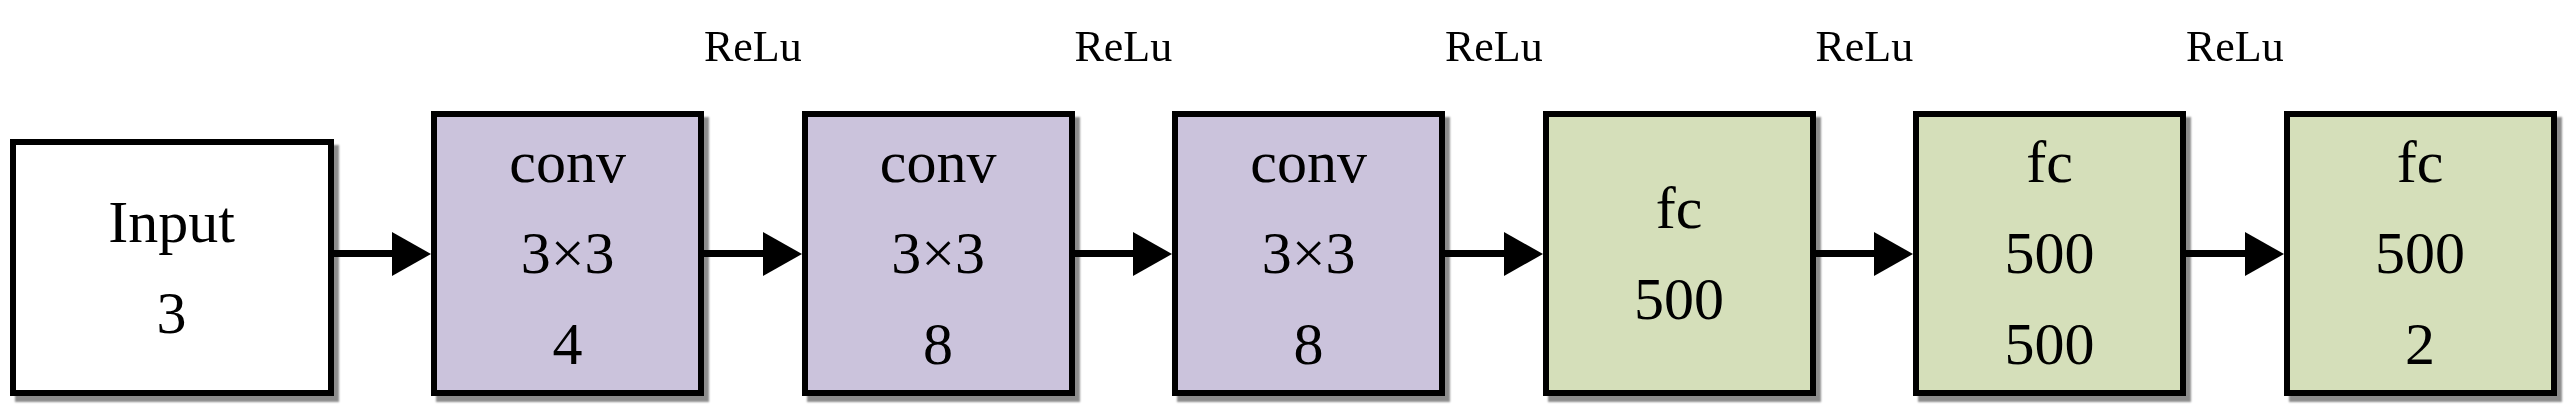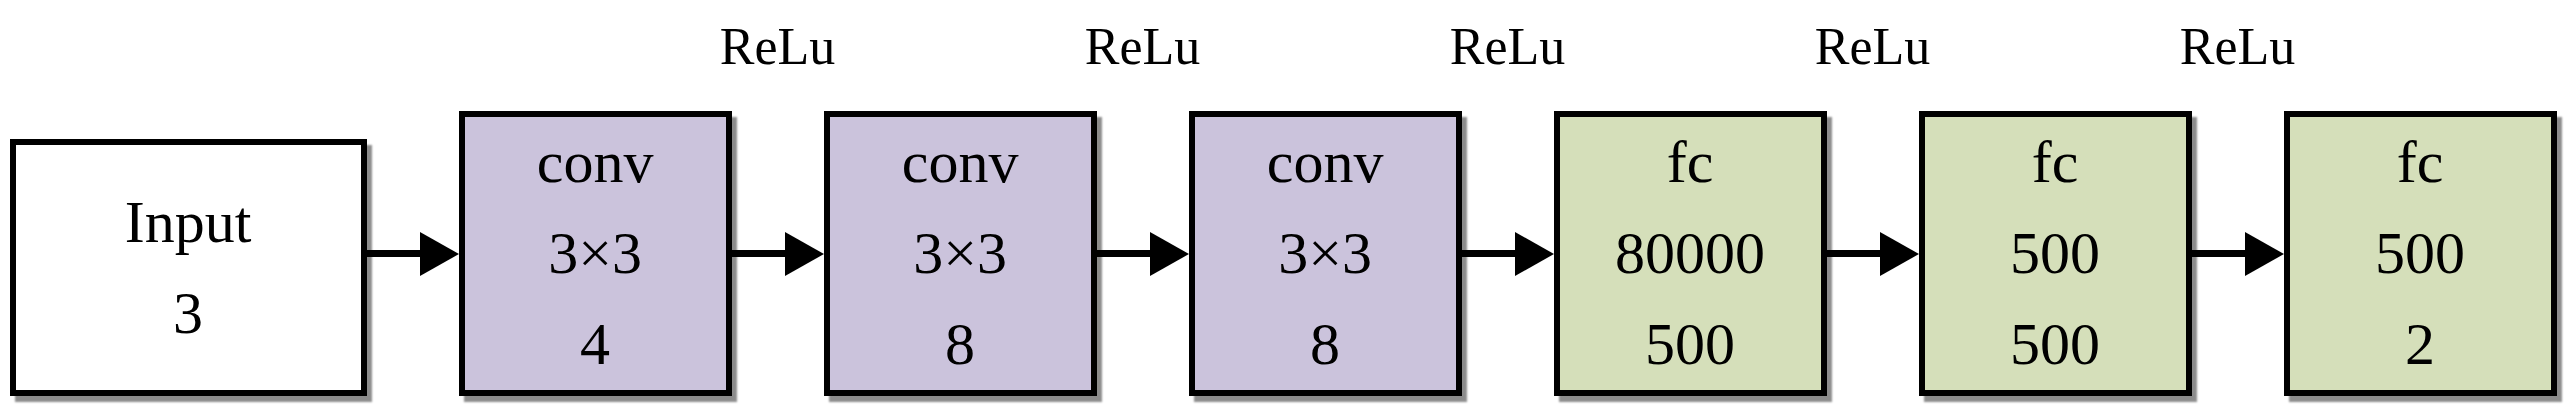--- a/index.html
+++ b/index.html
@@ -32,41 +32,41 @@
     box-sizing: border-box;
     border: 6.7px solid #000000;
     box-shadow: 4.8px 5.8px 1.9px rgba(0,0,0,0.45);
     display: flex;
     flex-direction: column;
     justify-content: center;
     align-items: center;
     flex: 0 0 auto;
     background: #ffffff;
   }
-  .layer-box.w-input { width: 357px; margin-top: 28px; }
+  .layer-box.w-input { width: 324px; margin-top: 28px; }
   .layer-box.w-std   { width: 273px; }
   .layer-line {
     font-size: 60px;
     line-height: 91px;
     text-align: center;
     white-space: nowrap;
   }
   .connector {
     flex: 1 1 0;
     position: relative;
     display: flex;
     align-items: center;
     min-width: 0;
   }
   .connector-label {
     position: absolute;
     top: -103px;
     left: 50%;
     transform: translateX(-50%);
-    font-size: 52px;
+    font-size: 44px;
     line-height: 77px;
     white-space: nowrap;
   }
   .arrow {
     display: flex;
     align-items: center;
     width: 100%;
   }
   .arrow-line {
     flex: 1 1 auto;
@@ -138,21 +138,20 @@
     <div class="connector">
       <div class="connector-label">ReLu</div>
       <div class="arrow">
         <div class="arrow-line"></div>
         <div class="arrow-head"></div>
       </div>
     </div>
 
     <div class="layer-box w-std" style="background-color: rgb(213, 223, 186);">
       <div class="layer-line">fc</div>
-      <div class="layer-line">80000</div>
       <div class="layer-line">500</div>
     </div>
 
     <div class="connector">
       <div class="connector-label">ReLu</div>
       <div class="arrow">
         <div class="arrow-line"></div>
         <div class="arrow-head"></div>
       </div>
     </div>

